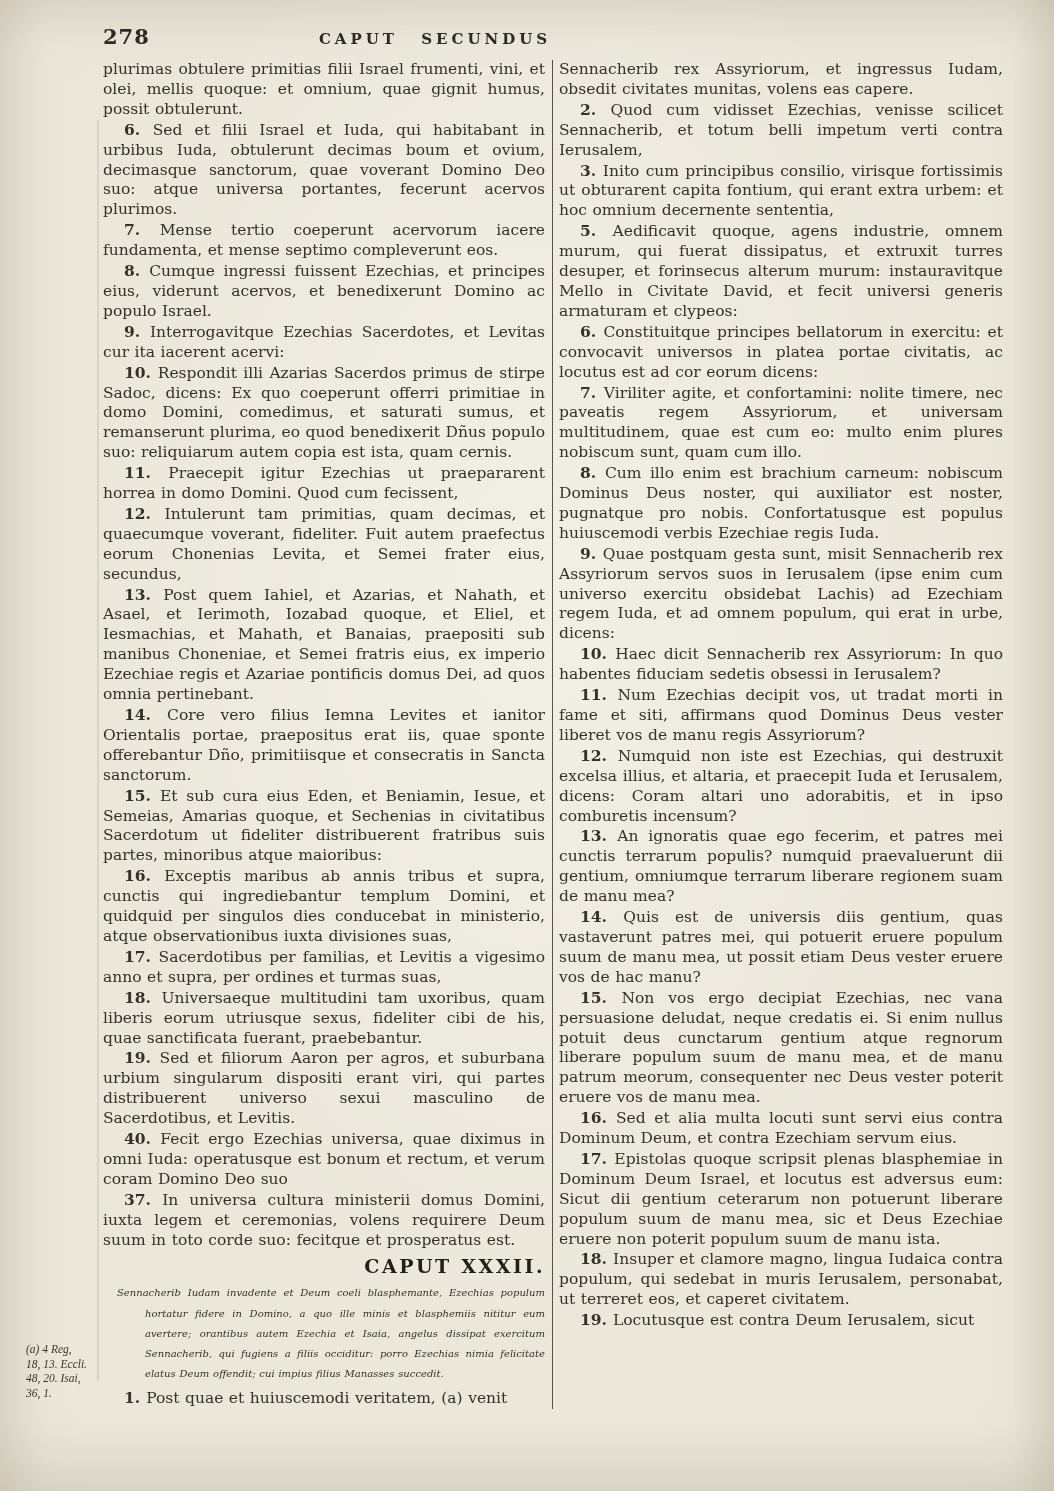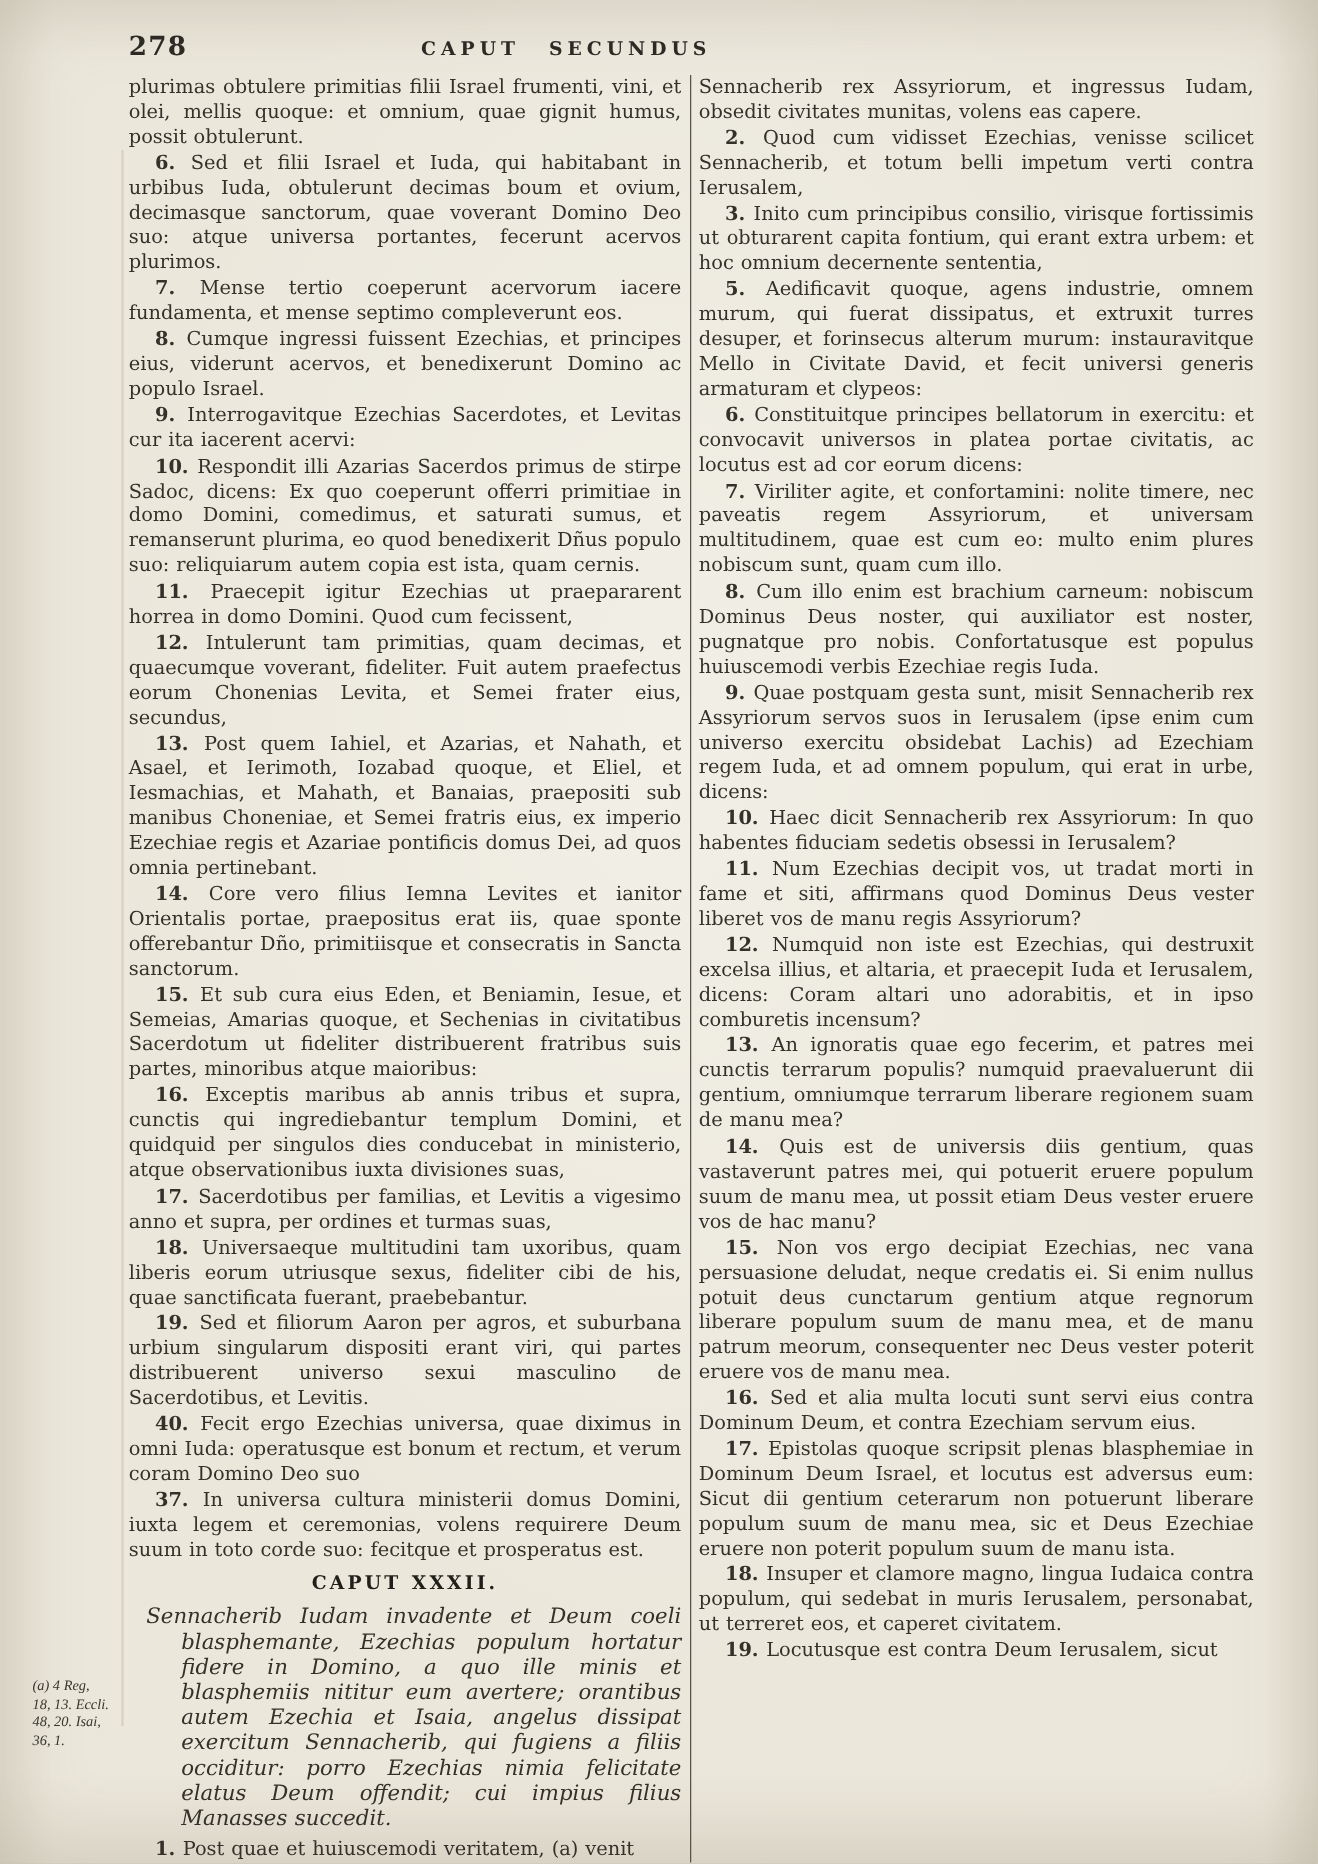--- a/index.html
+++ b/index.html
@@ -14,21 +14,21 @@
     box-shadow: inset 0 0 70px rgba(120,108,85,0.18);
     overflow:hidden;
     font-family:"DejaVu Serif","Liberation Serif",serif;
     color:#34312a;
   }
   
   .page::before{
     content:"";position:absolute;left:97px;top:120px;bottom:110px;width:2px;
     background:rgba(90,80,62,0.13);pointer-events:none;
   }
-  .page-header{position:absolute;top:24px;left:0;width:870px;height:30px;padding-left:36px;}
+  .page-header{position:absolute;top:24px;left:0;width:870px;height:30px;}
   .page-number{
     position:absolute;left:103px;top:0;
     font-size:21px;font-weight:bold;letter-spacing:1px;color:#2c2a24;
   }
   .running-title{
     position:absolute;left:0;width:100%;top:6px;text-align:center;
     font-size:15px;font-weight:bold;letter-spacing:4px;word-spacing:14px;color:#2c2a24;
   }
   .columns{
     position:absolute;top:60px;left:103px;
@@ -36,27 +36,27 @@
   }
   .col{
     font-size:15.5px;line-height:19.9px;
     text-align:justify;hyphens:auto;word-spacing:0.04em;
   }
   .divider{width:1px;background:#57524a;justify-self:center;align-self:stretch;}
   p.verse{margin:0;text-indent:1.35em;}
   p.verse.cont{text-indent:0;}
   .vnum{font-weight:bold;}
   .chapter-heading{
-    margin:7px 0 6px 0;text-align:center;
-    font-size:15px;font-weight:bold;letter-spacing:2.5px;color:#211f1a;
+    margin:7px 0 6px 0;text-align:right;
+    font-size:19px;font-weight:bold;letter-spacing:2.5px;color:#211f1a;
   }
   .argument{
     margin:2px 0 4px 14px;
     padding-left:28px;text-indent:-28px;
-    font-style:italic;font-size:17px;line-height:20.2px;
+    font-style:italic;font-size:10px;line-height:20.2px;
     text-align:justify;
   }
   .after-argument{margin-top:4px;}
   .margin-note{
     position:absolute;left:26px;top:1342px;width:78px;
     font-size:11.5px;line-height:14.5px;color:#3a362e;
     font-style:italic;text-align:left;
   }
   .margin-note .mn-line{white-space:nowrap;font-family:Liberation Serif, serif;}
 </style>

